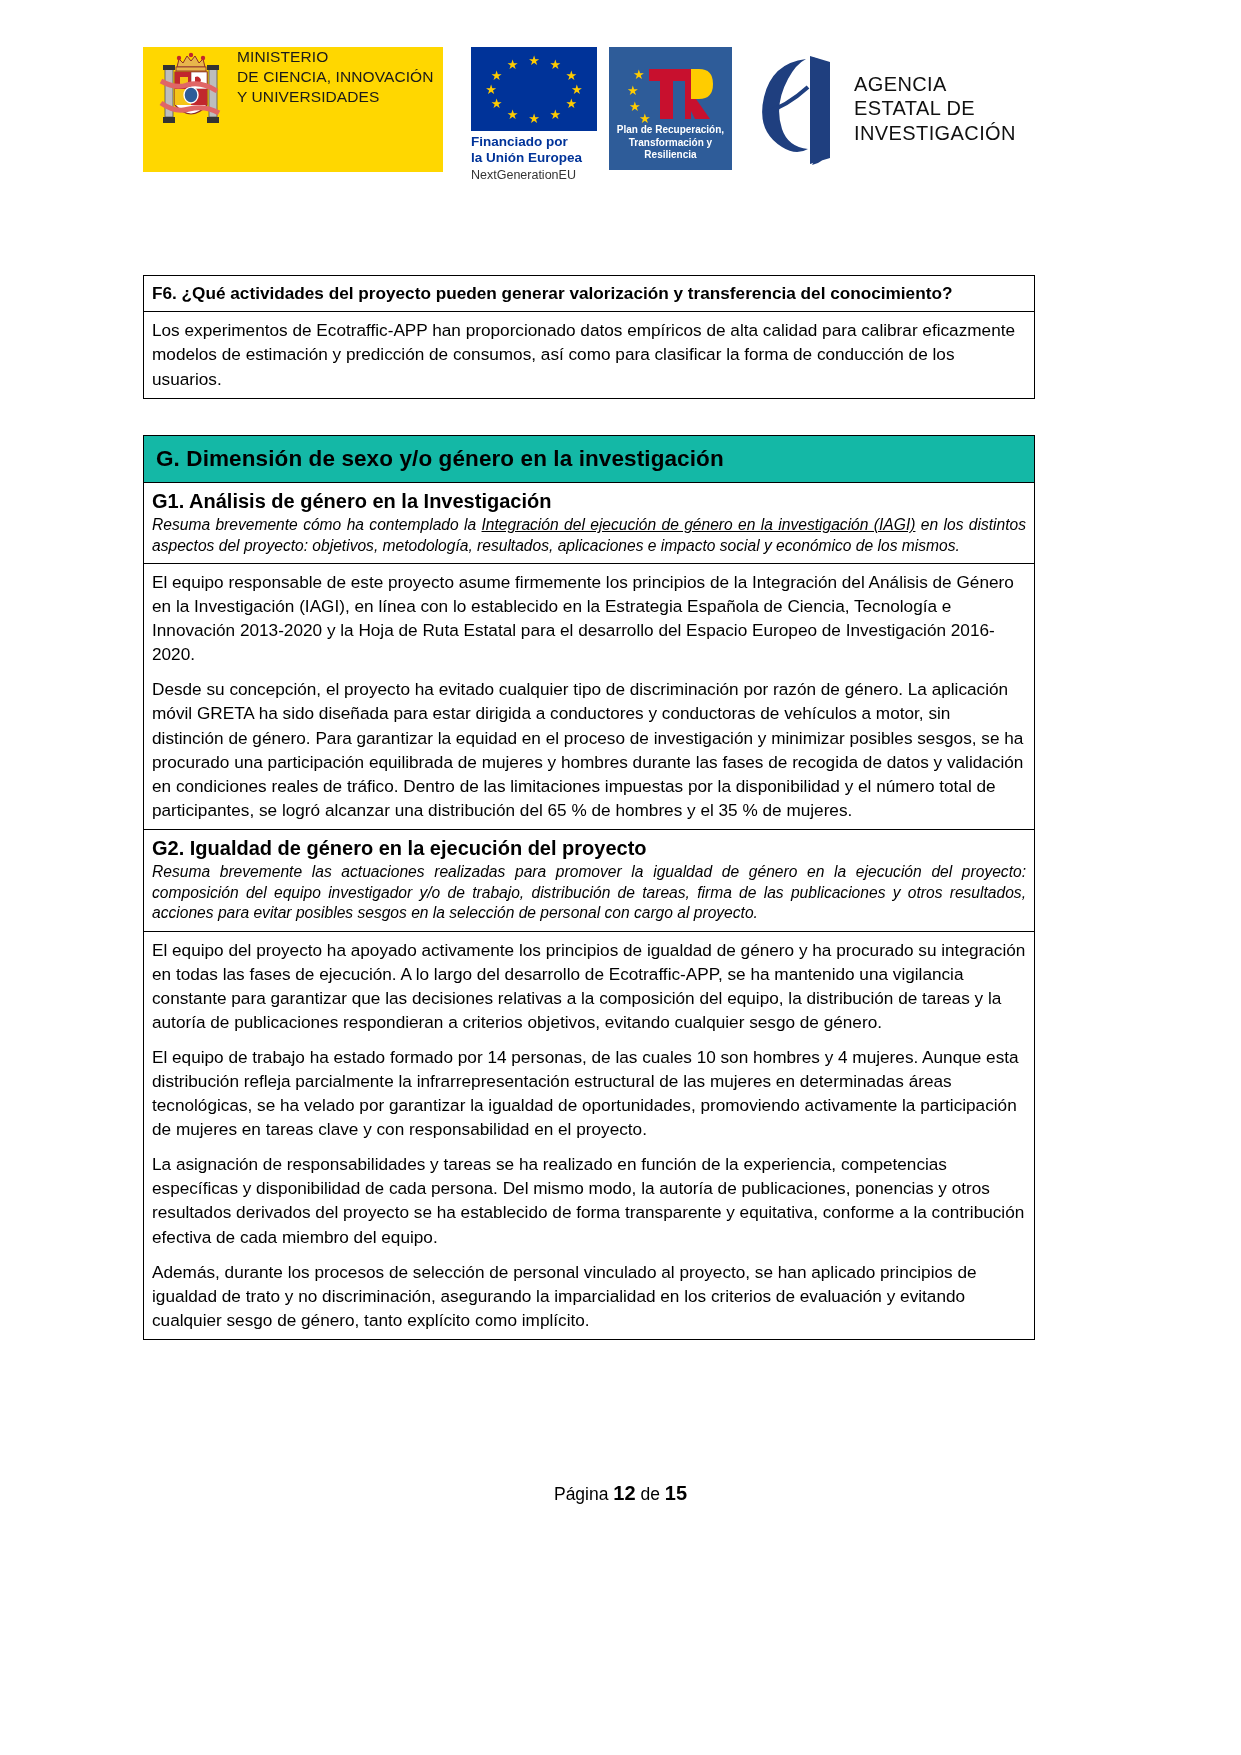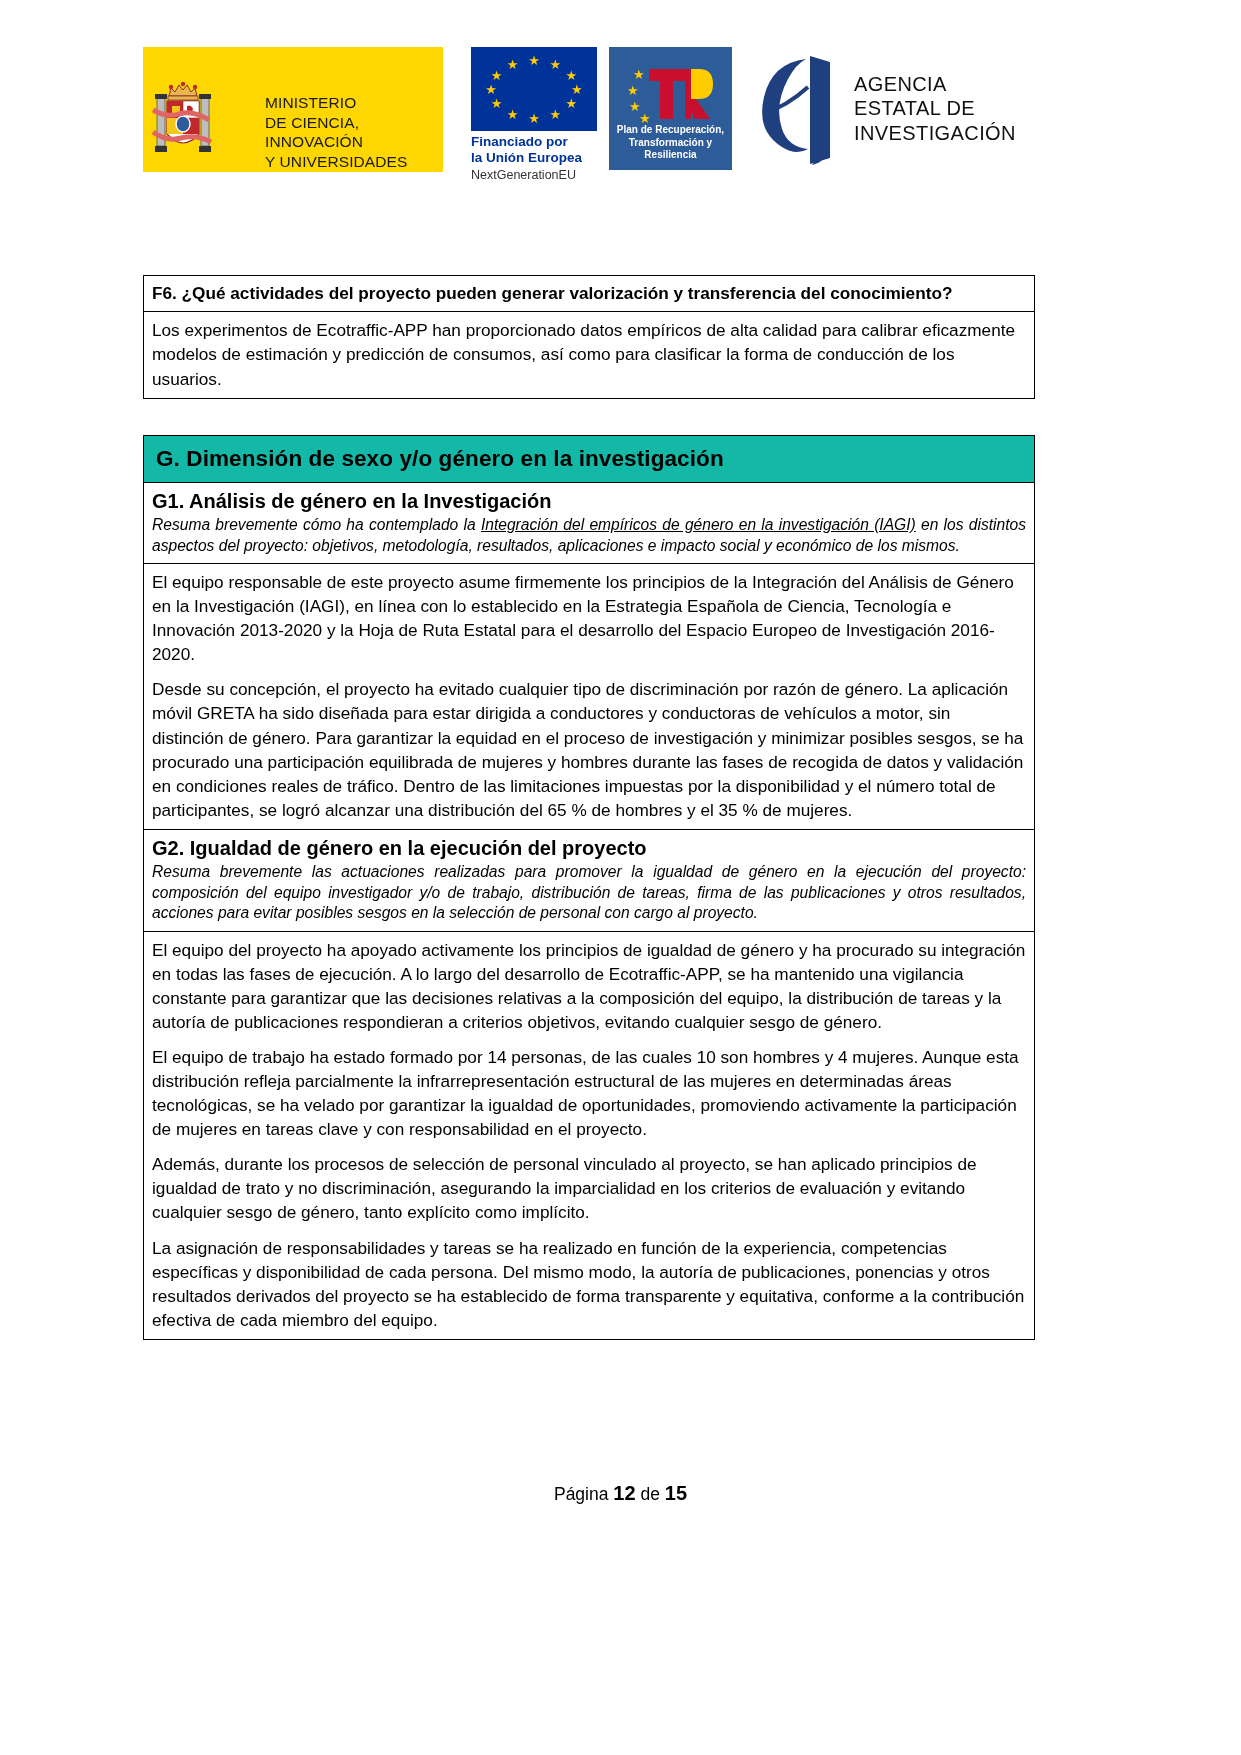--- a/index.html
+++ b/index.html
@@ -33,24 +33,23 @@
     display: flex;
     align-items: flex-start;
   }
 
   
   .logo-ministerio {
     width: 300px;
     height: 125px;
     background: #FFD700;
     display: flex;
-    align-items: flex-end;
-    padding-left: 4px;
-    box-sizing: border-box;
-    gap: 36px;
+    align-items: flex-start;
+    padding-left: 12px;
+    box-sizing: border-box;
   }
   .escudo {
     width: 72px;
     height: 96px;
     position: relative;
     flex: none;
   }
   .escudo svg { display:block; }
   .ministerio-text {
     margin-left: 10px;
@@ -331,21 +330,21 @@
 
     <div class="gap"></div>
 
     <div class="section-banner">G.  Dimensión de sexo y/o género en la investigación</div>
 
     <div class="tbl" style="border-top:none;">
 
       <div class="row">
         <div class="cell">
           <div class="sub-head">G1.  Análisis de género en la Investigación</div>
-          <div class="instruction"><span>Resuma brevemente cómo ha contemplado la </span><span class="u">Integración del empíricos de género en la investigación (IAGI)</span><span> en los distintos aspectos del proyecto: objetivos, metodología, resultados, aplicaciones e impacto social y económico de los mismos.</span></div>
+          <div class="instruction"><span>Resuma brevemente cómo ha contemplado la </span><span class="u">Integración del ejecución de género en la investigación (IAGI)</span><span> en los distintos aspectos del proyecto: objetivos, metodología, resultados, aplicaciones e impacto social y económico de los mismos.</span></div>
         </div>
       </div>
 
       <div class="row">
         <div class="cell answer">
           <p>El equipo responsable de este proyecto asume firmemente los principios de la Integración del Análisis de Género en la Investigación (IAGI), en línea con lo establecido en la Estrategia Española de Ciencia, Tecnología e Innovación 2013-2020 y la Hoja de Ruta Estatal para el desarrollo del Espacio Europeo de Investigación 2016-2020.</p>
           <p>Desde su concepción, el proyecto ha evitado cualquier tipo de discriminación por razón de género. La aplicación móvil GRETA ha sido diseñada para estar dirigida a conductores y conductoras de vehículos a motor, sin distinción de género. Para garantizar la equidad en el proceso de investigación y minimizar posibles sesgos, se ha procurado una participación equilibrada de mujeres y hombres durante las fases de recogida de datos y validación en condiciones reales de tráfico. Dentro de las limitaciones impuestas por la disponibilidad y el número total de participantes, se logró alcanzar una distribución del 65 % de hombres y el 35 % de mujeres.</p>
         </div>
       </div>
 
@@ -353,22 +352,22 @@
         <div class="cell">
           <div class="sub-head">G2. Igualdad de género en la ejecución del proyecto</div>
           <div class="instruction">Resuma brevemente las actuaciones realizadas para promover la igualdad de género en la ejecución del proyecto: composición del equipo investigador y/o de trabajo, distribución de tareas, firma de las publicaciones y otros resultados, acciones para evitar posibles sesgos en la selección de personal con cargo al proyecto.</div>
         </div>
       </div>
 
       <div class="row">
         <div class="cell answer">
           <p>El equipo del proyecto ha apoyado activamente los principios de igualdad de género y ha procurado su integración en todas las fases de ejecución. A lo largo del desarrollo de Ecotraffic-APP, se ha mantenido una vigilancia constante para garantizar que las decisiones relativas a la composición del equipo, la distribución de tareas y la autoría de publicaciones respondieran a criterios objetivos, evitando cualquier sesgo de género.</p>
           <p>El equipo de trabajo ha estado formado por 14 personas, de las cuales 10 son hombres y 4 mujeres. Aunque esta distribución refleja parcialmente la infrarrepresentación estructural de las mujeres en determinadas áreas tecnológicas, se ha velado por garantizar la igualdad de oportunidades, promoviendo activamente la participación de mujeres en tareas clave y con responsabilidad en el proyecto.</p>
+          <p>La asignación de responsabilidades y tareas se ha realizado en función de la experiencia, competencias específicas y disponibilidad de cada persona. Del mismo modo, la autoría de publicaciones, ponencias y otros resultados derivados del proyecto se ha establecido de forma transparente y equitativa, conforme a la contribución efectiva de cada miembro del equipo.</p>
           <p>Además, durante los procesos de selección de personal vinculado al proyecto, se han aplicado principios de igualdad de trato y no discriminación, asegurando la imparcialidad en los criterios de evaluación y evitando cualquier sesgo de género, tanto explícito como implícito.</p>
-          <p>La asignación de responsabilidades y tareas se ha realizado en función de la experiencia, competencias específicas y disponibilidad de cada persona. Del mismo modo, la autoría de publicaciones, ponencias y otros resultados derivados del proyecto se ha establecido de forma transparente y equitativa, conforme a la contribución efectiva de cada miembro del equipo.</p>
         </div>
       </div>
 
     </div>
   </div>
 
   <div class="footer">
     <span>Página </span><span class="big">12</span><span> de </span><span class="big">15</span>
   </div>
 

